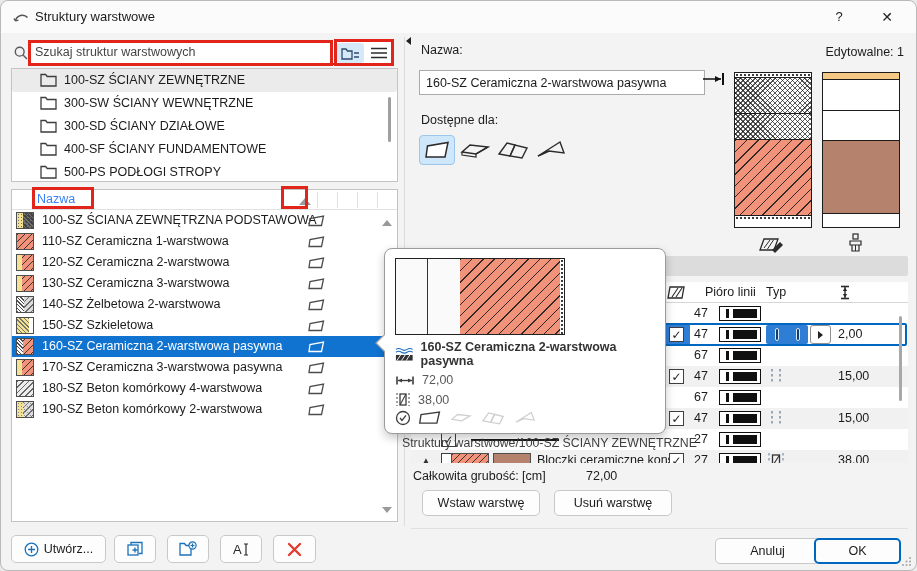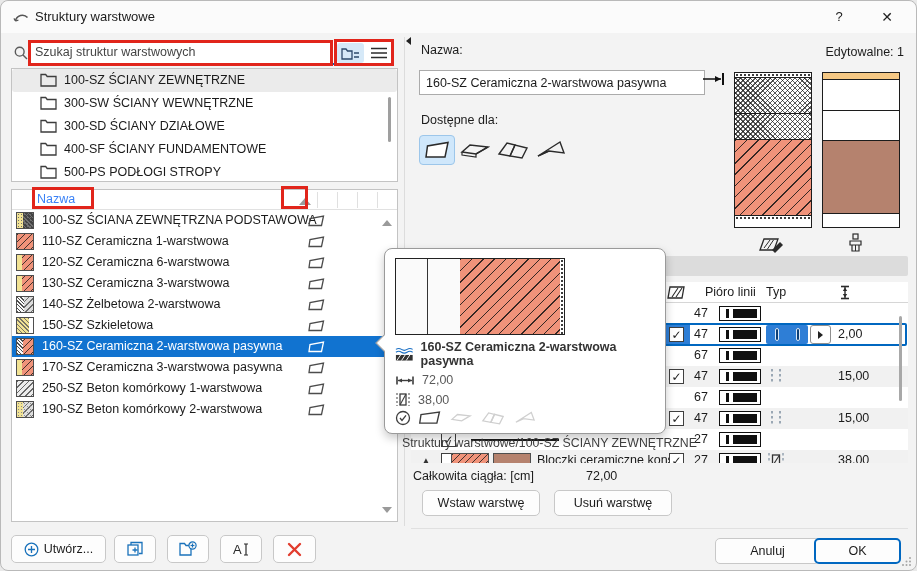--- a/index.html
+++ b/index.html
@@ -255,21 +255,21 @@
   <div class="list-row">
     <span class="sw p-salmon"></span>
     <span class="nm">110-SZ Ceramiczna 1-warstwowa</span>
     <svg class="wall-ic" width="17" height="12" viewBox="0 0 17 12">
       <polygon class="wall-shape" points="1,10.5 2,3.5 15.5,1 13.5,10.5" fill="none" stroke="#4c4c4c" stroke-width="1.3"></polygon>
     </svg>
   </div>
 
   <div class="list-row">
     <span class="sw p-yellow-salmon"></span>
-    <span class="nm">120-SZ Ceramiczna 6-warstwowa</span>
+    <span class="nm">120-SZ Ceramiczna 2-warstwowa</span>
     <svg class="wall-ic" width="17" height="12" viewBox="0 0 17 12">
       <polygon class="wall-shape" points="1,10.5 2,3.5 15.5,1 13.5,10.5" fill="none" stroke="#4c4c4c" stroke-width="1.3"></polygon>
     </svg>
   </div>
 
   <div class="list-row">
     <span class="sw p-yellow-salmon"></span>
     <span class="nm">130-SZ Ceramiczna  3-warstwowa</span>
     <svg class="wall-ic" width="17" height="12" viewBox="0 0 17 12">
       <polygon class="wall-shape" points="1,10.5 2,3.5 15.5,1 13.5,10.5" fill="none" stroke="#4c4c4c" stroke-width="1.3"></polygon>
@@ -303,21 +303,21 @@
   <div class="list-row">
     <span class="sw p-yellow-salmon"></span>
     <span class="nm">170-SZ Ceramiczna 3-warstwowa pasywna</span>
     <svg class="wall-ic" width="17" height="12" viewBox="0 0 17 12">
       <polygon class="wall-shape" points="1,10.5 2,3.5 15.5,1 13.5,10.5" fill="none" stroke="#4c4c4c" stroke-width="1.3"></polygon>
     </svg>
   </div>
 
   <div class="list-row">
     <span class="sw p-gray-hatch"></span>
-    <span class="nm">250-SZ Beton komórkowy 1-warstwowa</span>
+    <span class="nm">180-SZ Beton komórkowy 4-warstwowa</span>
     <svg class="wall-ic" width="17" height="12" viewBox="0 0 17 12">
       <polygon class="wall-shape" points="1,10.5 2,3.5 15.5,1 13.5,10.5" fill="none" stroke="#4c4c4c" stroke-width="1.3"></polygon>
     </svg>
   </div>
 
   <div class="list-row">
     <span class="sw p-yellow-gray"></span>
     <span class="nm">190-SZ Beton komórkowy 2-warstwowa</span>
     <svg class="wall-ic" width="17" height="12" viewBox="0 0 17 12">
       <polygon class="wall-shape" points="1,10.5 2,3.5 15.5,1 13.5,10.5" fill="none" stroke="#4c4c4c" stroke-width="1.3"></polygon>
@@ -622,21 +622,21 @@
               <line x1="6.5" y1="14" x2="13.5" y2="3" stroke="#333" stroke-width="1.1"></line>
             </svg>
           </div>
     <span class="cell-th">38,00</span>
 
   </div>
 </div>
     <div class="tbl-thumb"></div>
   </div>
 
-  <span class="lbl" style="left:412px;top:468px;">Całkowita ciągła: [cm]</span>
+  <span class="lbl" style="left:412px;top:468px;">Całkowita grubość: [cm]</span>
   <span class="lbl" style="left:585px;top:468px;">72,00</span>
   <button class="rbtn" style="left:421px;top:489px;width:118px;">Wstaw warstwę</button>
   <button class="rbtn" style="left:553px;top:489px;width:118px;">Usuń warstwę</button>
   <div class="hsep"></div>
   <button class="rbtn" style="left:714px;top:537px;width:105px;">Anuluj</button>
   <button class="rbtn" id="ok-btn" style="left:813px;top:537px;width:87px;">OK</button>
   <svg class="grip" width="11" height="11" viewBox="0 0 11 11">
     <g fill="#a5a5a5">
         <circle cx="9" cy="2" r="1"></circle>
         <circle cx="9" cy="5.5" r="1"></circle>

